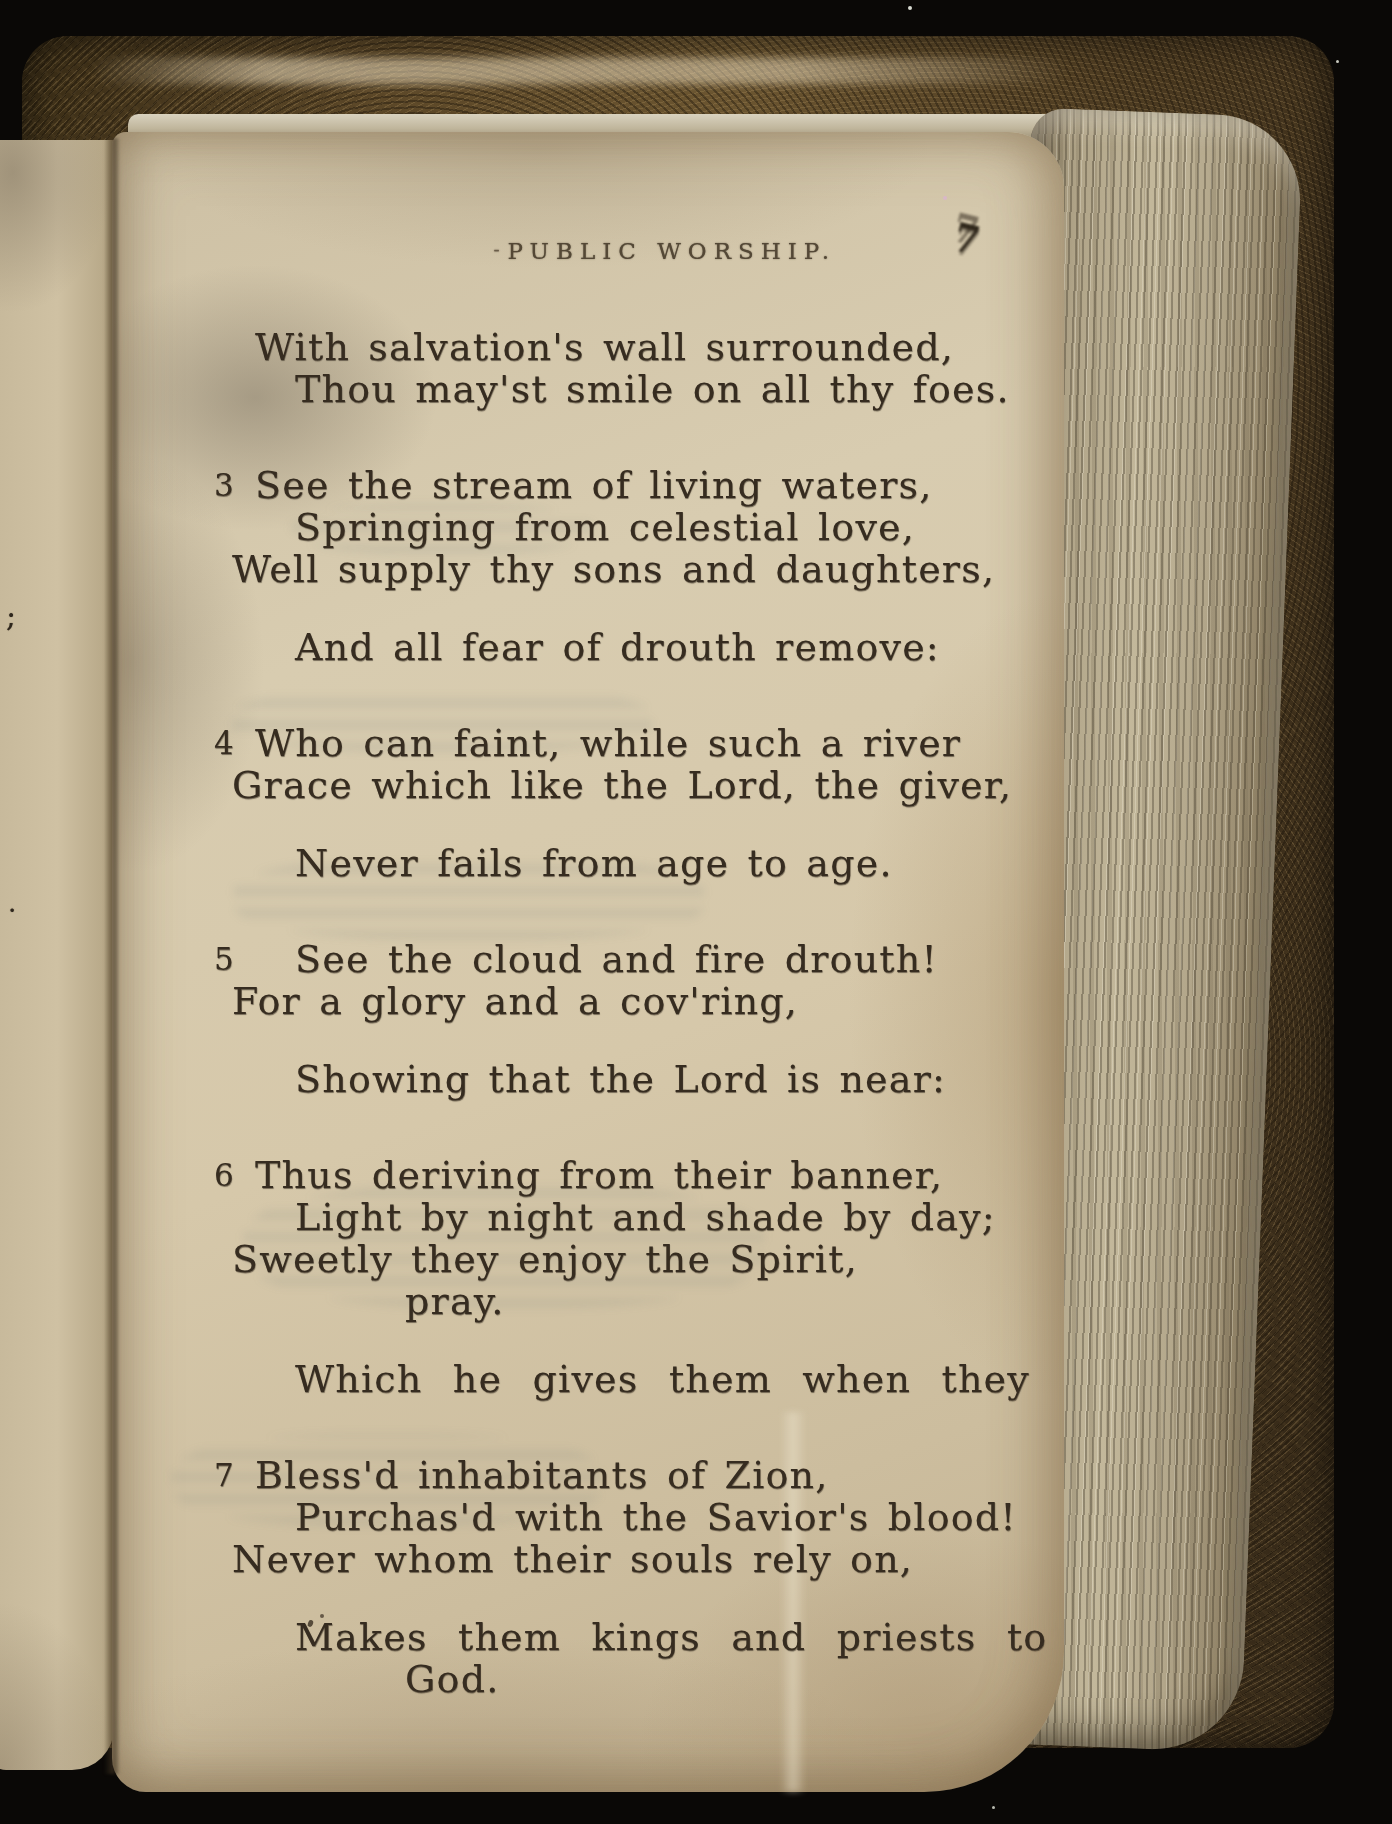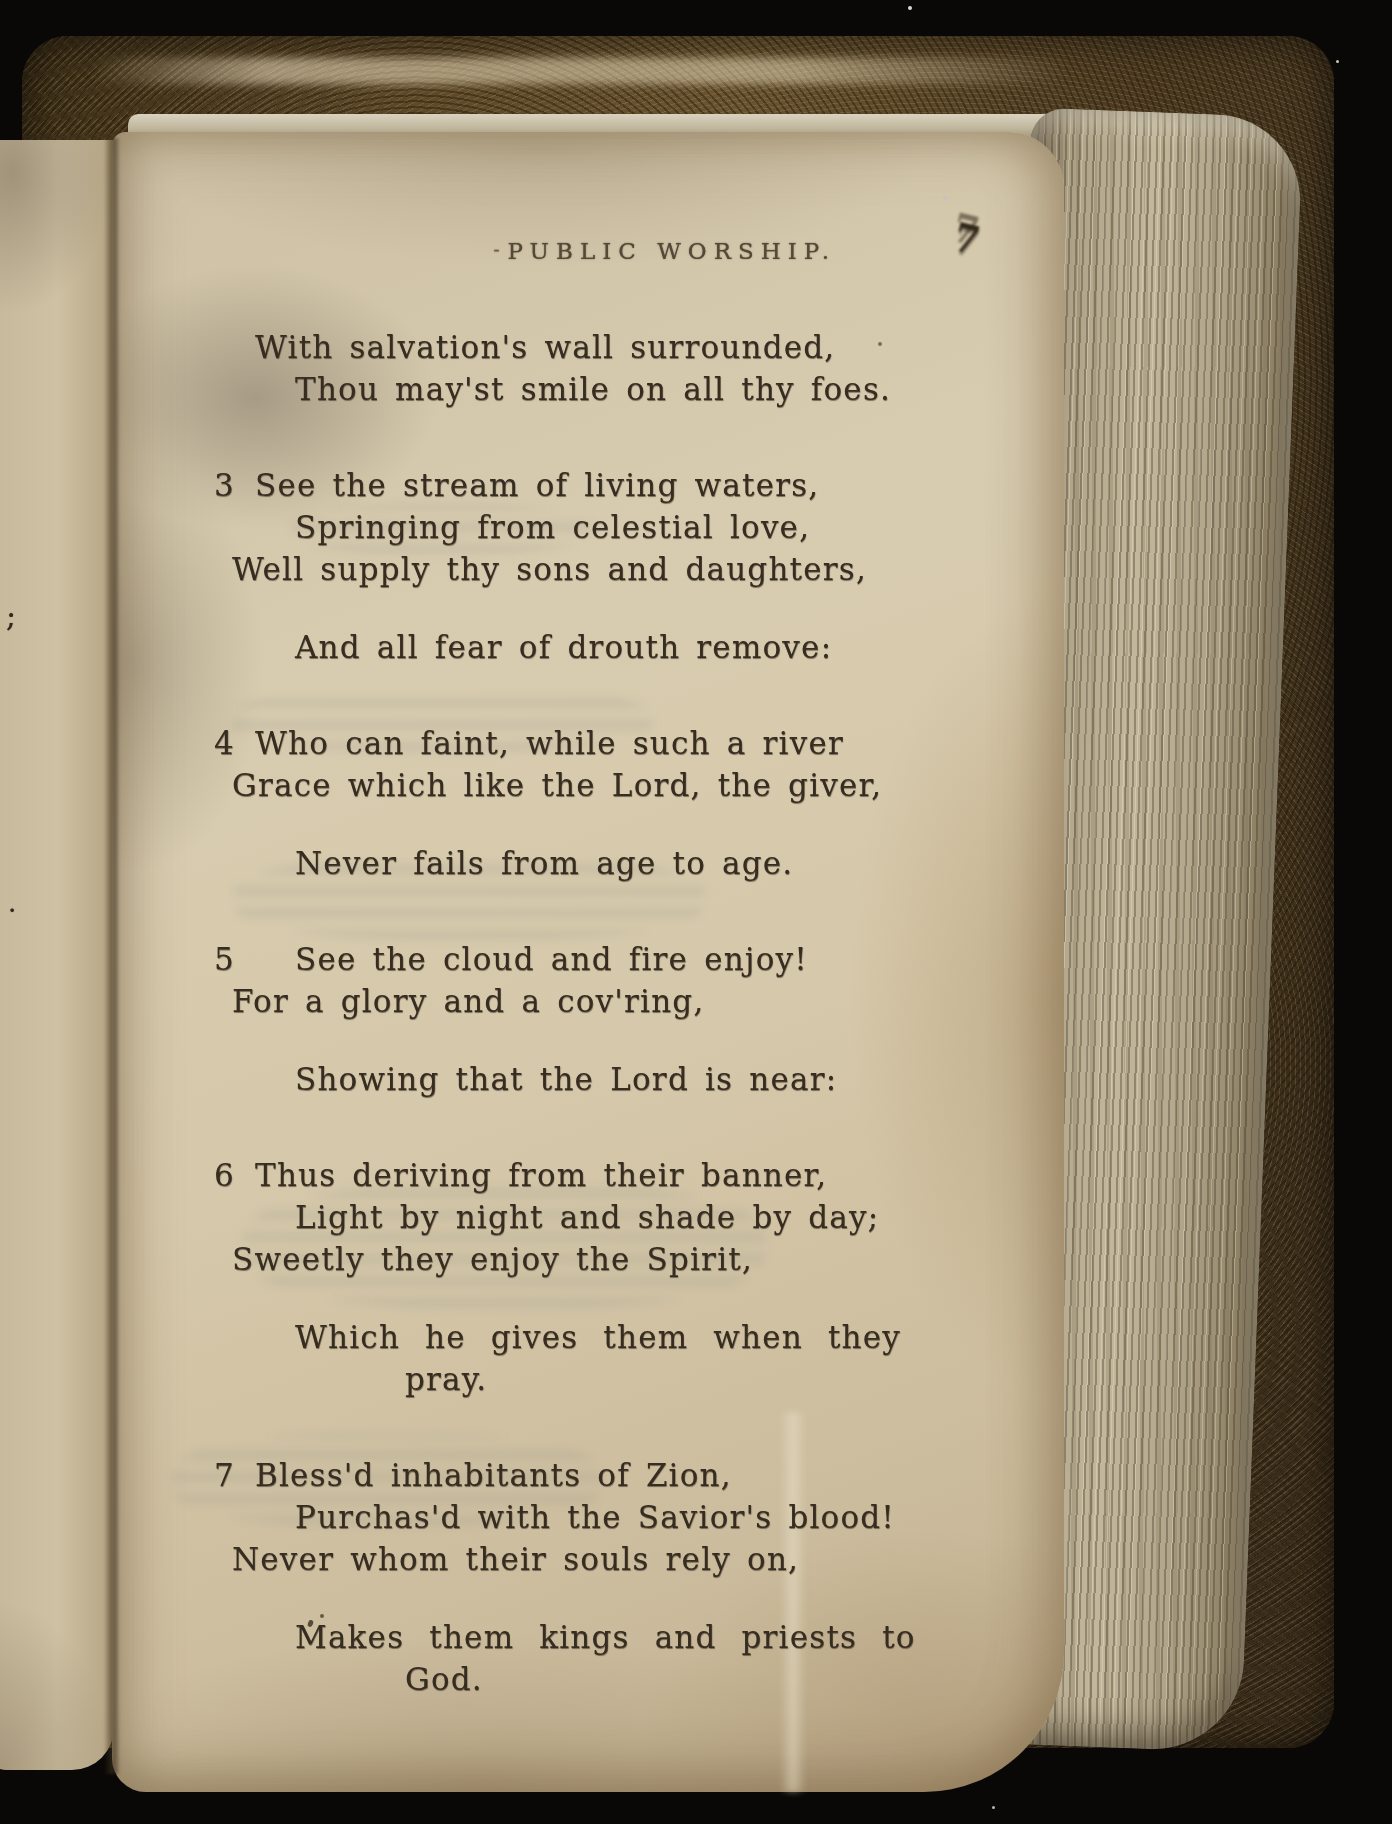--- a/index.html
+++ b/index.html
@@ -106,21 +106,21 @@
     filter:blur(1px);opacity:0.93;
     text-shadow:-3px -9px 1px rgba(36,28,17,0.55), 1px 2px 0 rgba(36,28,17,0.4);
   }
   .text-block{position:absolute;left:88px;top:194px;width:790px;filter:blur(0.2px);}
   .stanza{position:relative;margin-bottom:54px;}
   .vnum{
     position:absolute;left:14px;top:0;font-size:31px;line-height:42px;color:#362c20;
     text-shadow:0.4px 0.6px 0.8px rgba(44,35,24,0.55);
   }
   .verse-line{
-    font-size:31px;line-height:42px;letter-spacing:1.2px;word-spacing:5px;
+    font-size:38px;line-height:42px;letter-spacing:1.2px;word-spacing:5px;
     color:#362c20;white-space:nowrap;
     text-shadow:0.4px 0.6px 0.8px rgba(44,35,24,0.55);
   }
   .l1{padding-left:55px;}
   .l2{padding-left:95px;}
   .l3{padding-left:32px;}
   .l4{padding-left:95px;margin-top:36px;}
   .hang{padding-left:205px;}
   .spread{word-spacing:0.45em;}
 
@@ -190,31 +190,31 @@
           <div class="verse-line l4">And all fear of drouth remove:</div>
         </div>
         <div class="stanza">
           <span class="vnum">4</span>
           <div class="verse-line l1">Who can faint, while such a river</div>
           <div class="verse-line l3">Grace which like the Lord, the giver,</div>
           <div class="verse-line l4">Never fails from age to age.</div>
         </div>
         <div class="stanza">
           <span class="vnum">5</span>
-          <div class="verse-line l2">See the cloud and fire enjoy!</div>
+          <div class="verse-line l2">See the cloud and fire drouth!</div>
           <div class="verse-line l3">For a glory and a cov'ring,</div>
           <div class="verse-line l4">Showing that the Lord is near:</div>
         </div>
         <div class="stanza">
           <span class="vnum">6</span>
           <div class="verse-line l1">Thus deriving from their banner,</div>
           <div class="verse-line l2">Light by night and shade by day;</div>
           <div class="verse-line l3">Sweetly they enjoy the Spirit,</div>
+          <div class="verse-line hang">pray.</div>
           <div class="verse-line l4 spread">Which he gives them when they</div>
-          <div class="verse-line hang">pray.</div>
         </div>
         <div class="stanza">
           <span class="vnum">7</span>
           <div class="verse-line l1">Bless'd inhabitants of Zion,</div>
           <div class="verse-line l2">Purchas'd with the Savior's blood!</div>
           <div class="verse-line l3">Never whom their souls rely on,</div>
           <div class="verse-line l4 spread">Makes them kings and priests to</div>
           <div class="verse-line hang">God.</div>
         </div>
       </div>

